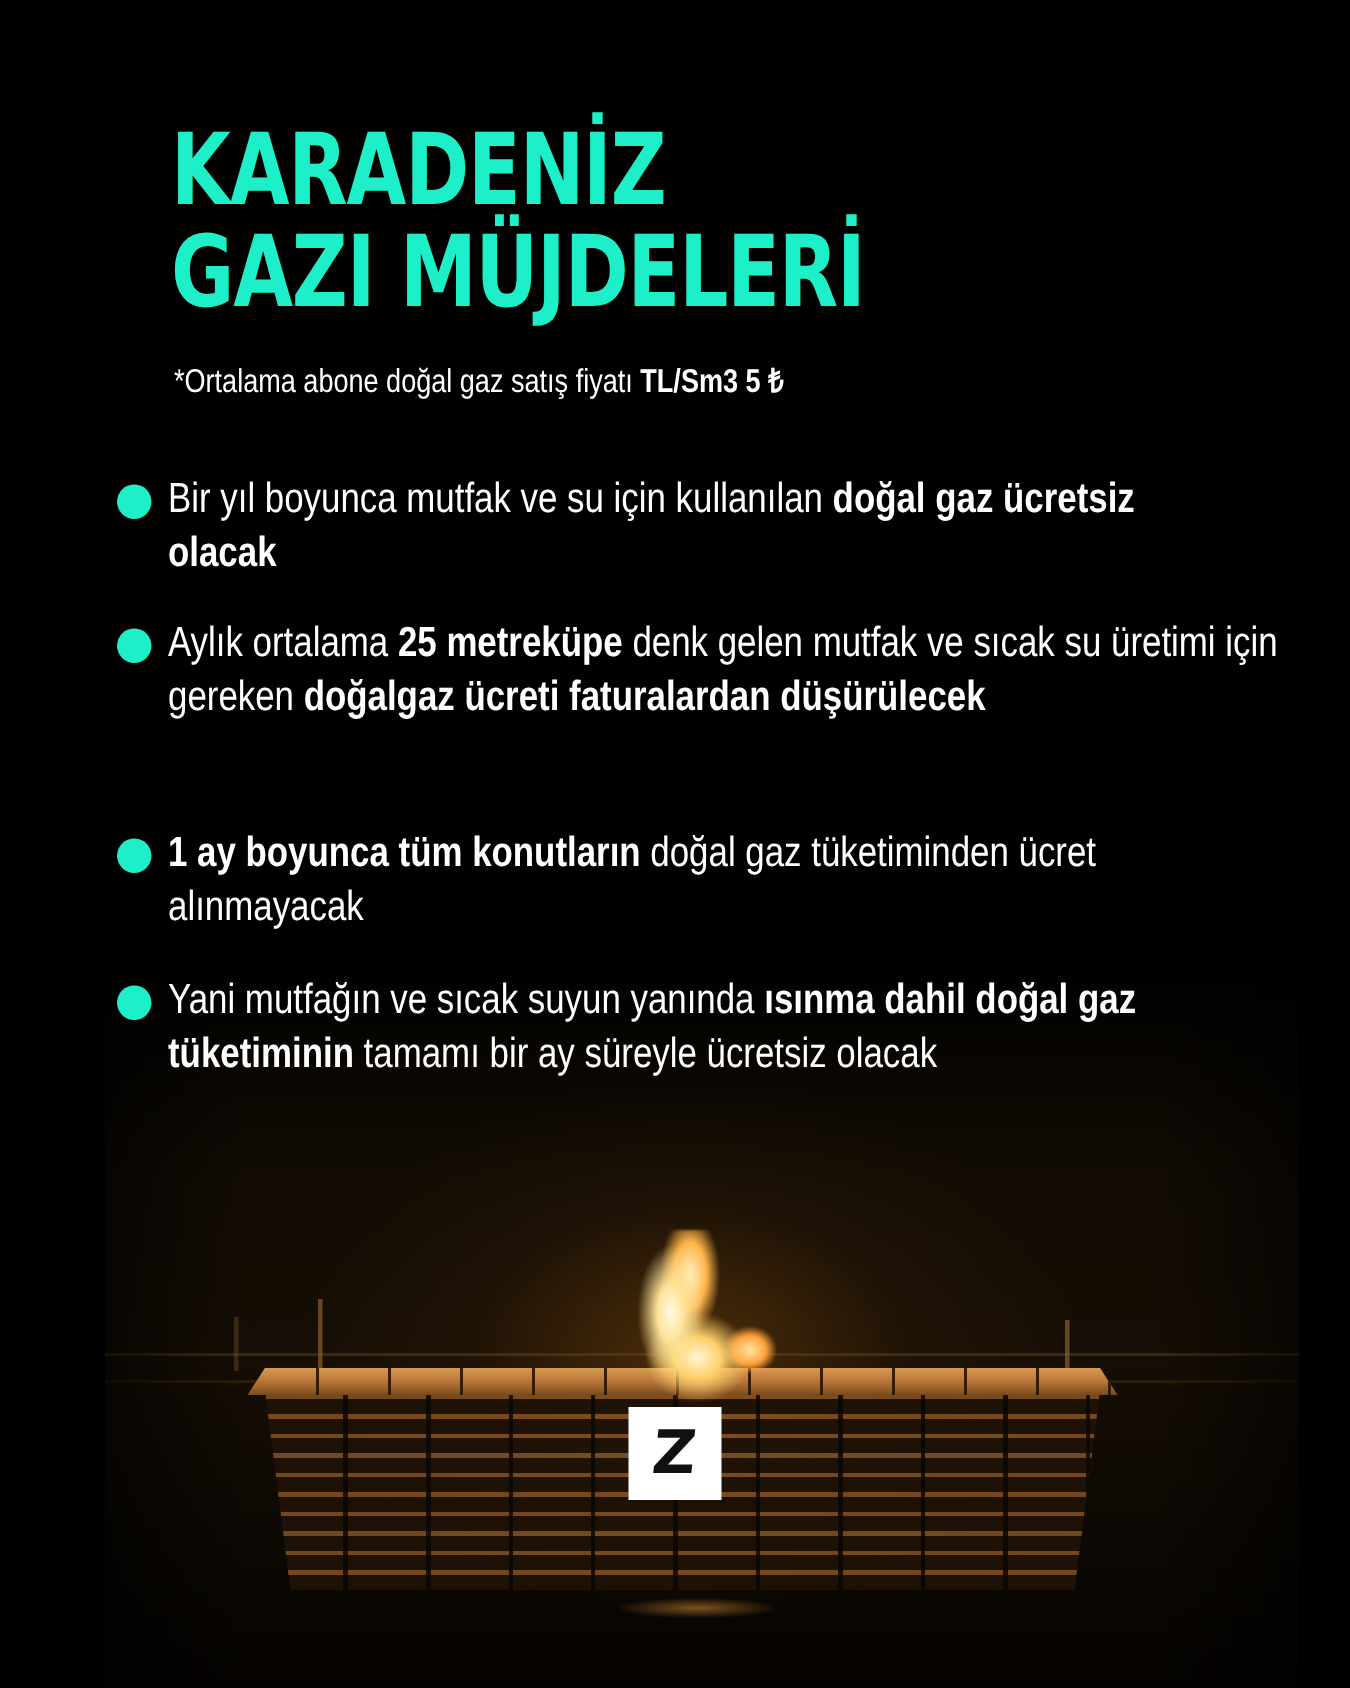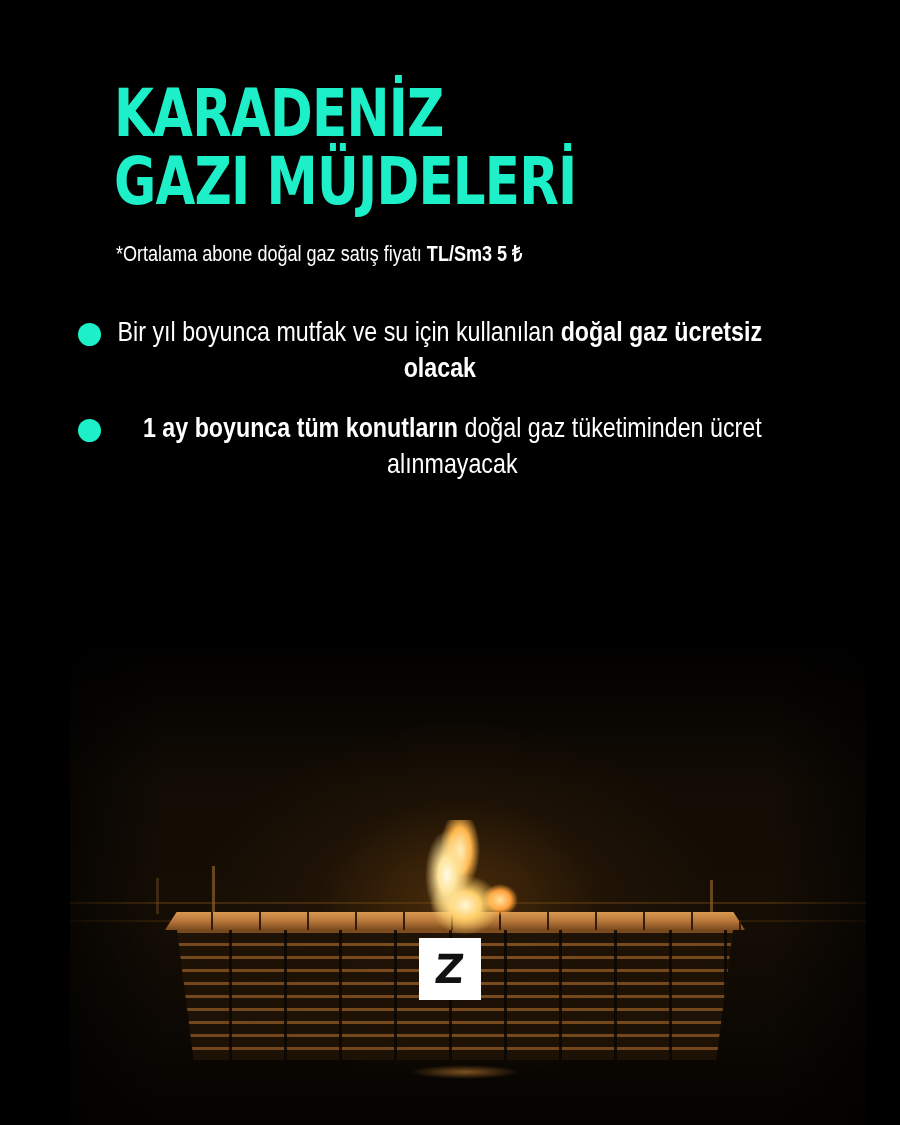--- a/index.html
+++ b/index.html
@@ -75,21 +75,21 @@
   }
   .subtitle {
     position: absolute; left: 116px; top: 237px;
     font-family: "Liberation Sans", sans-serif; font-size: 22px; color: #fff;
     transform: scaleX(0.82); transform-origin: left top; white-space: nowrap;
   }
   .subtitle b { font-weight: bold; }
 
   
   .list { position: absolute; left: 78px; top: 314px; width: 780px; }
-  .item { position: relative; padding-left: 34px; text-align: center; }
+  .item { position: relative; padding-left: 34px; }
   .item-text {
     font-family: "Liberation Sans", sans-serif; font-size: 28px; line-height: 36px;
     color: #fff; width: 900px;
     transform: scaleX(0.83); transform-origin: left top;
   }
   .item-text b { font-weight: bold; }
   .dot {
     position: absolute; left: 0; top: 9px; width: 23px; height: 23px; border-radius: 50%;
     background: #1df0c9;
   }
@@ -124,22 +124,34 @@
 </div>
 
 <div class="list">
   <div class="item" style="height:96px;">
     <span class="dot"></span>
     <div class="item-text" style="width:790px;">
       <span>Bir yıl boyunca mutfak ve su için kullanılan </span><b>doğal gaz ücretsiz olacak</b>
     </div>
   </div>
 
+  <div class="item" style="height:140px;">
+    <span class="dot"></span>
+    <div class="item-text" style="width:900px;">
+      <span>Aylık ortalama </span><b>25 metreküpe</b><span> denk gelen mutfak ve sıcak su üretimi için gereken </span><b>doğalgaz ücreti faturalardan düşürülecek</b>
+    </div>
+  </div>
 
 
   <div class="item" style="height:98px;">
     <span class="dot"></span>
     <div class="item-text" style="width:820px;">
       <b>1 ay boyunca tüm konutların</b><span> doğal gaz tüketiminden ücret alınmayacak</span>
     </div>
   </div>
 
+  <div class="item" style="height:96px;">
+    <span class="dot"></span>
+    <div class="item-text" style="width:850px;">
+      <span>Yani mutfağın ve sıcak suyun yanında </span><b>ısınma dahil doğal gaz tüketiminin</b><span> tamamı bir ay süreyle ücretsiz olacak</span>
+    </div>
+  </div>
 </div>
 
 </body></html>

